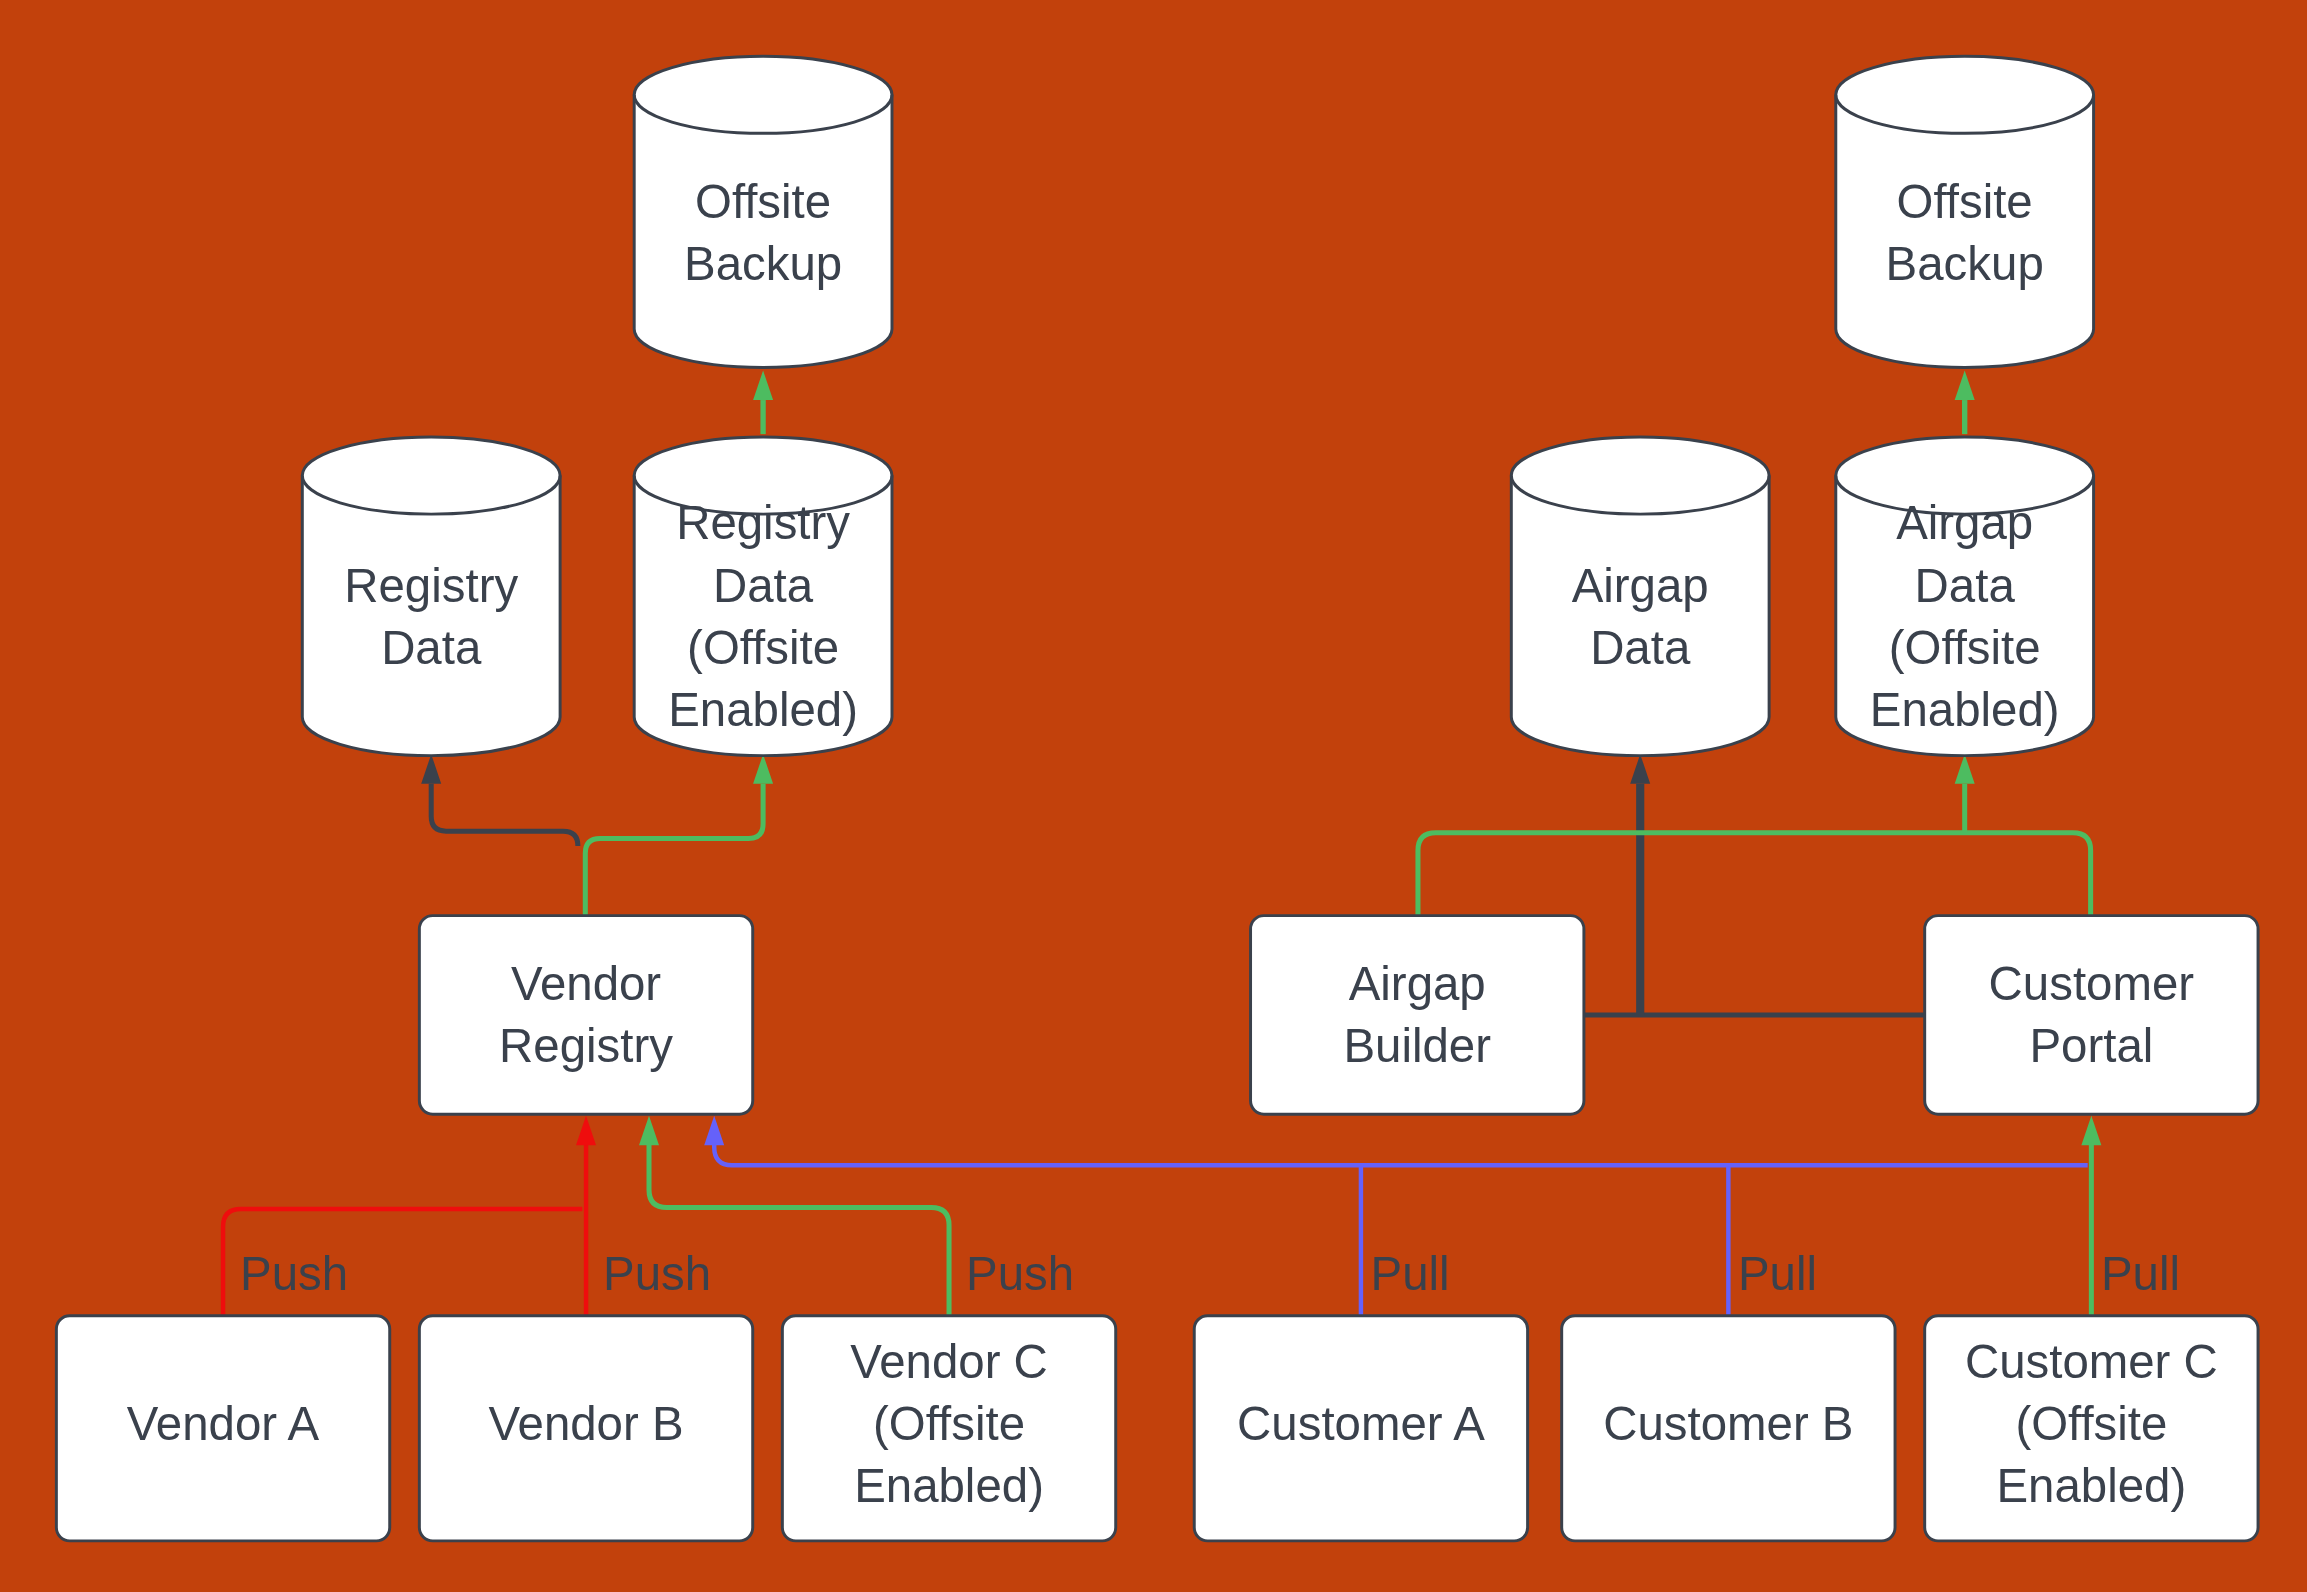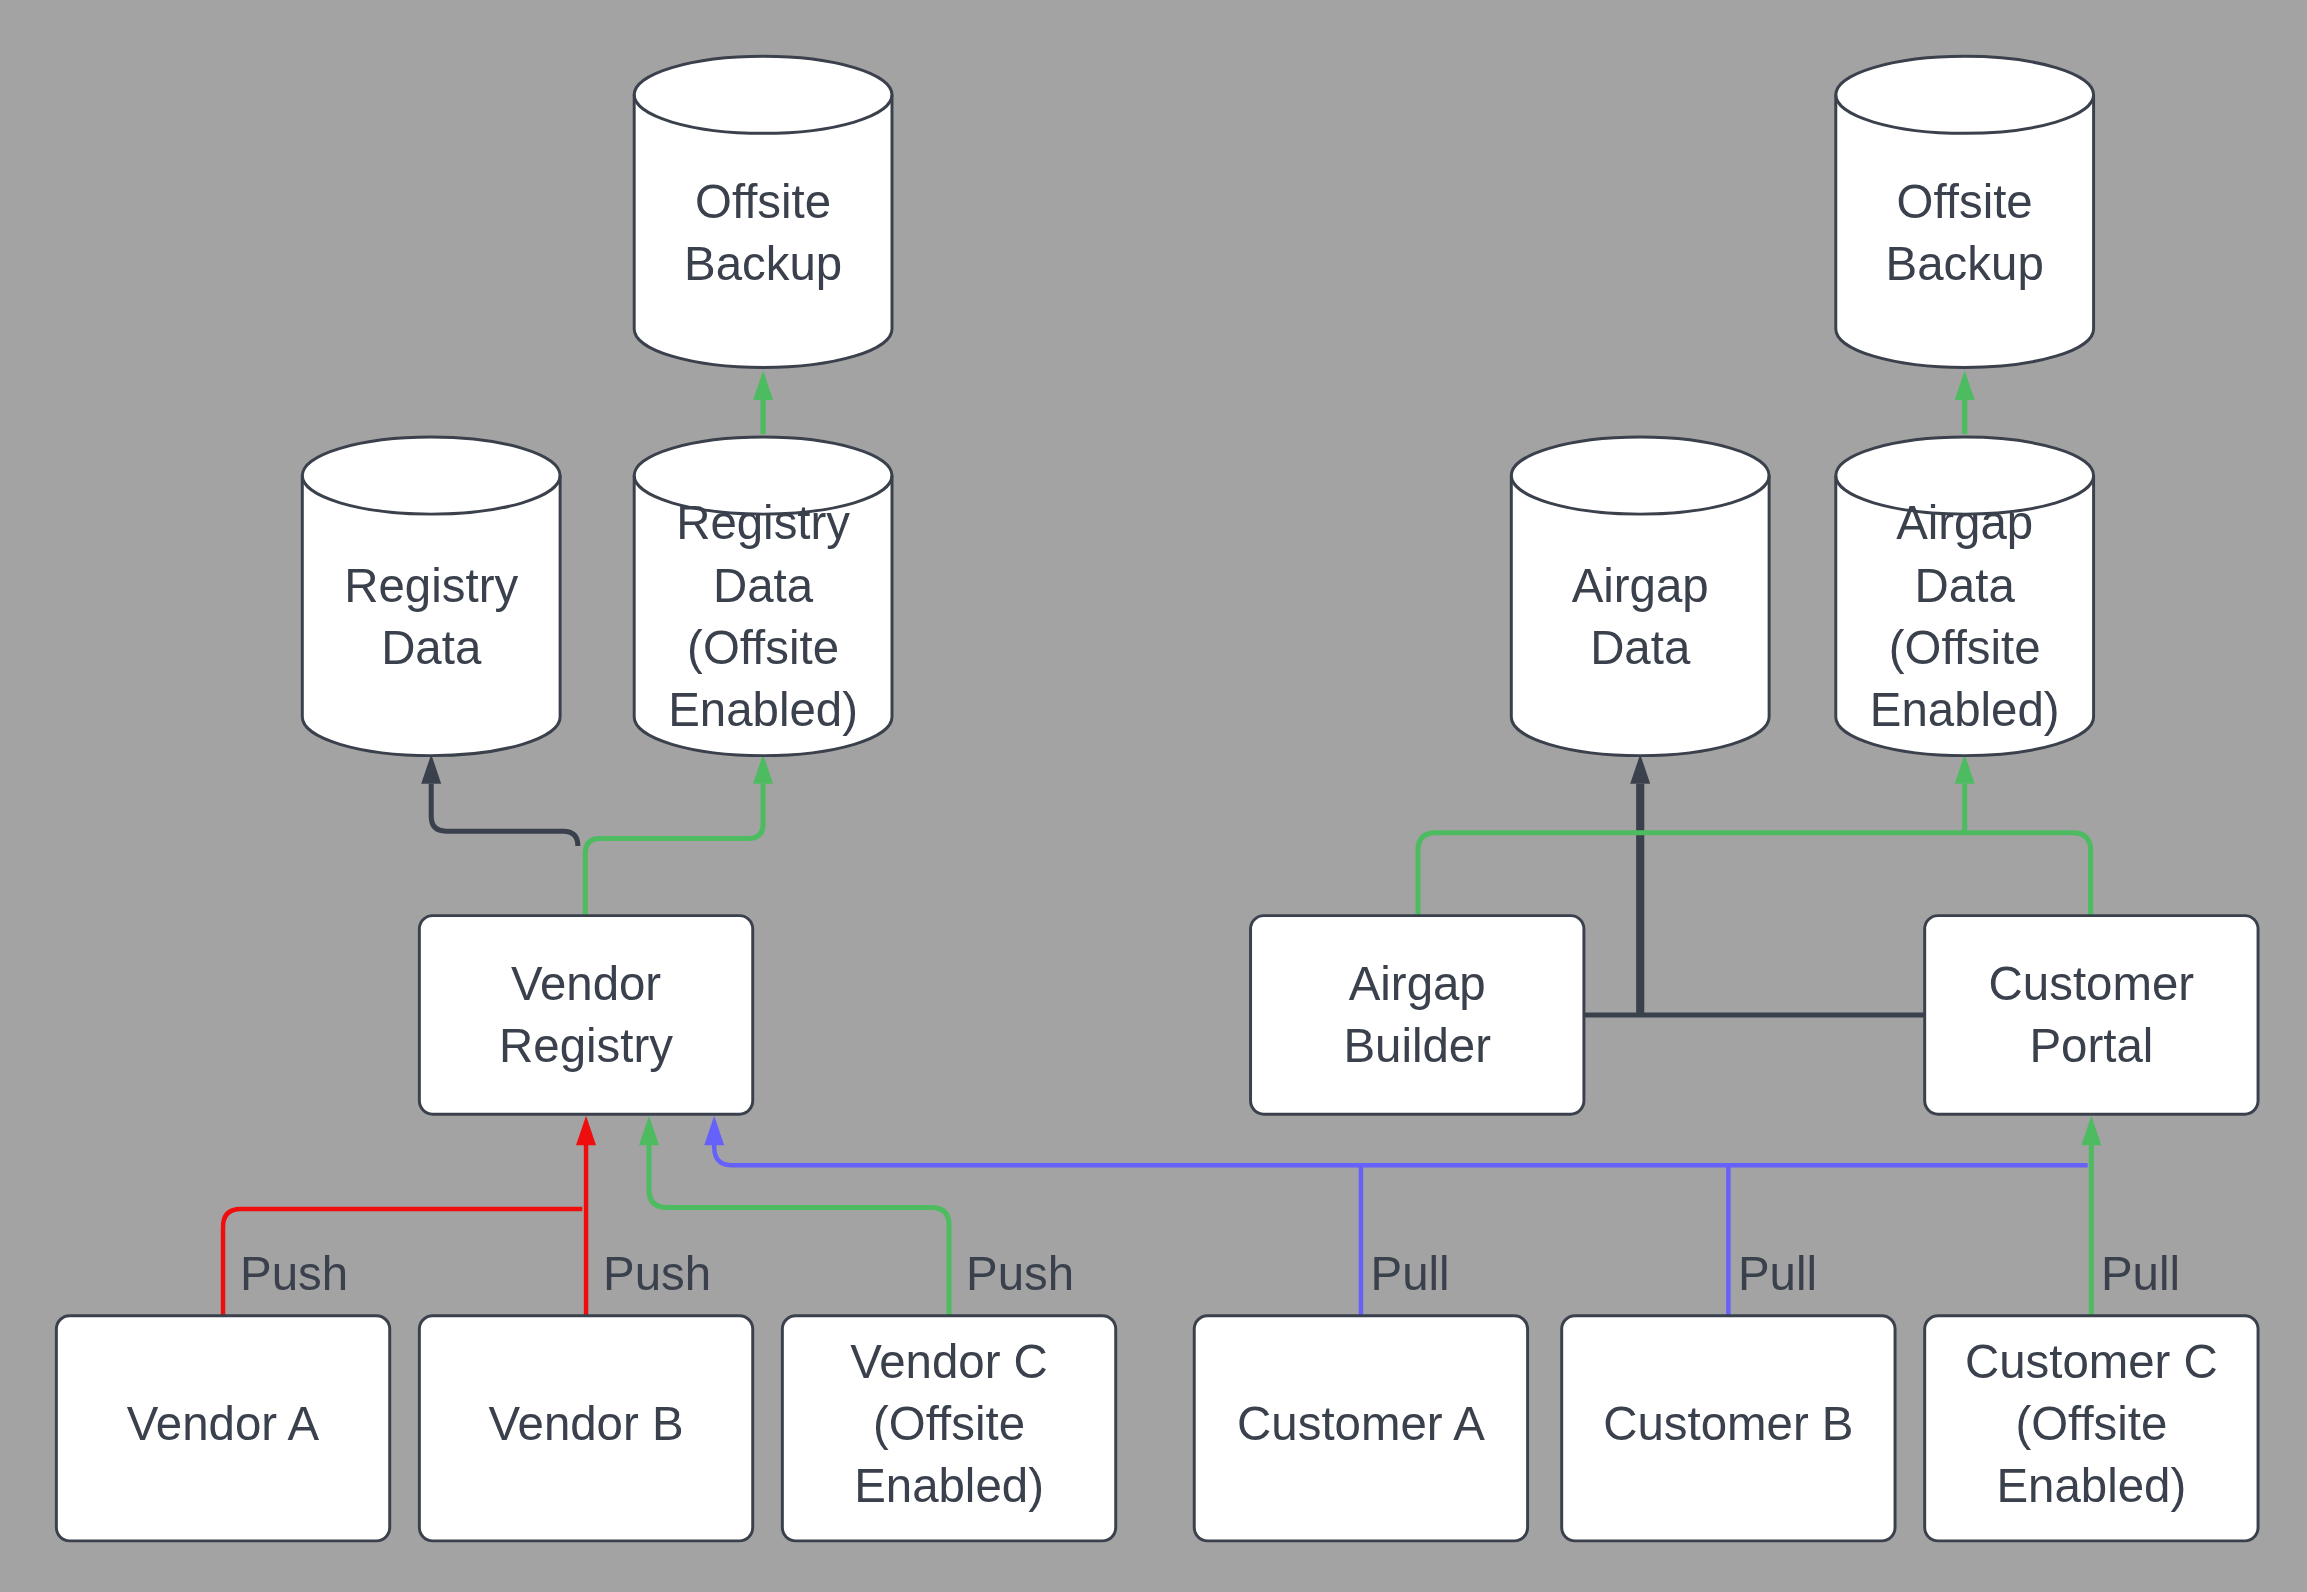--- a/index.html
+++ b/index.html
@@ -1,17 +1,17 @@
 <!DOCTYPE html>
 <html style="font-size:12px"><head>
 <meta charset="utf-8">
 <style>
   html,body{margin:0;padding:0;background:#ffffff;}
   body{width:2307px;height:1592px;font-family:"Liberation Sans","DejaVu Sans",sans-serif;}
-  .stage{width:2307px;height:1592px;overflow:hidden;background:#a3a3a3;}
+  .stage{width:2307px;height:1592px;overflow:hidden;background:#c2410c;}
   svg{display:block;}
   .node-shape{stroke-linejoin:round;}
   .node-label{font-family:"Liberation Sans","DejaVu Sans",sans-serif;}
   .edge{fill:none;stroke-linejoin:round;stroke-linecap:butt;}
   .edge-label{font-family:"Liberation Sans","DejaVu Sans",sans-serif;}
 </style>
 </head>
 <body>
 
 <div class="stage">

